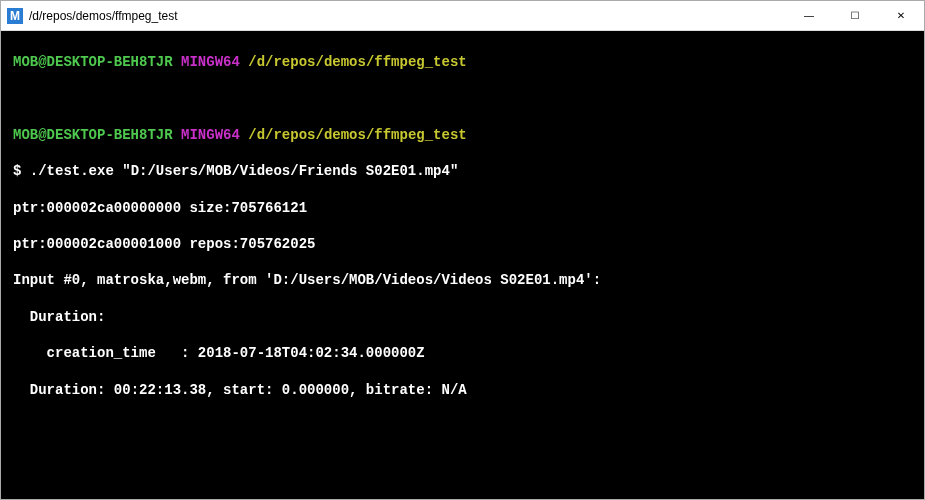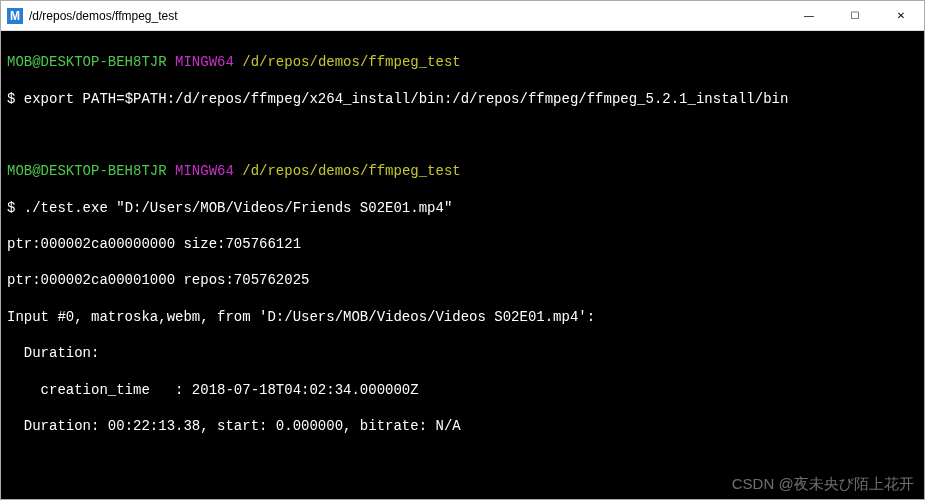--- a/index.html
+++ b/index.html
@@ -52,26 +52,27 @@
       justify-content: center;
       font-family: 'Segoe UI', sans-serif;
       font-size: 10px;
       color: #000;
       cursor: pointer;
     }
     .terminal {
       background: #000000;
       color: #cccccc;
       height: calc(100% - 30px);
-      padding: 4px 6px;
+      padding: 4px 12px;
       line-height: 1.3;
       white-space: pre-wrap;
       word-break: break-all;
       overflow: hidden;
       position: relative;
+      font-weight: bold;
     }
     .prompt-user { color: #4ec94e; }
     .prompt-env { color: #c930c9; }
     .prompt-path { color: #c8c830; }
     .cmd { color: #ffffff; }
     .out { color: #ffffff; }
     .watermark {
       position: absolute;
       bottom: 6px;
       right: 10px;
@@ -89,29 +90,27 @@
   <div class="title-text">/d/repos/demos/ffmpeg_test</div>
   <div class="window-controls">
     <div class="win-btn">—</div>
     <div class="win-btn">☐</div>
     <div class="win-btn close">✕</div>
   </div>
 </div>
 
 <div class="terminal">
 <span class="line"><span class="prompt-user">MOB@DESKTOP-BEH8TJR</span> <span class="prompt-env">MINGW64</span> <span class="prompt-path">/d/repos/demos/ffmpeg_test</span></span>
-<span class="line"><span class="cmd">$</span> <span class="cmd">export PATH=$PATH:/d/repos/ffmpeg/x264_install/bin:/d/repos/ffmpeg/ffmpeg_5.2.1_install/bin</span></span>
 <span class="line"> </span>
 <span class="line"><span class="prompt-user">MOB@DESKTOP-BEH8TJR</span> <span class="prompt-env">MINGW64</span> <span class="prompt-path">/d/repos/demos/ffmpeg_test</span></span>
 <span class="line"><span class="cmd">$</span> <span class="cmd">./test.exe "D:/Users/MOB/Videos/Friends S02E01.mp4"</span></span>
 <span class="line out">ptr:000002ca00000000 size:705766121</span>
 <span class="line out">ptr:000002ca00001000 repos:705762025</span>
 <span class="line out">Input #0, matroska,webm, from 'D:/Users/MOB/Videos/Videos S02E01.mp4':</span>
 <span class="line out">  Duration:</span>
 <span class="line out">    creation_time   : 2018-07-18T04:02:34.000000Z</span>
 <span class="line out">  Duration: 00:22:13.38, start: 0.000000, bitrate: N/A</span>
 
 
 
 
 
-  <div class="watermark">CSDN @夜未央び陌上花开</div>
 </div>
 
 </body></html>

